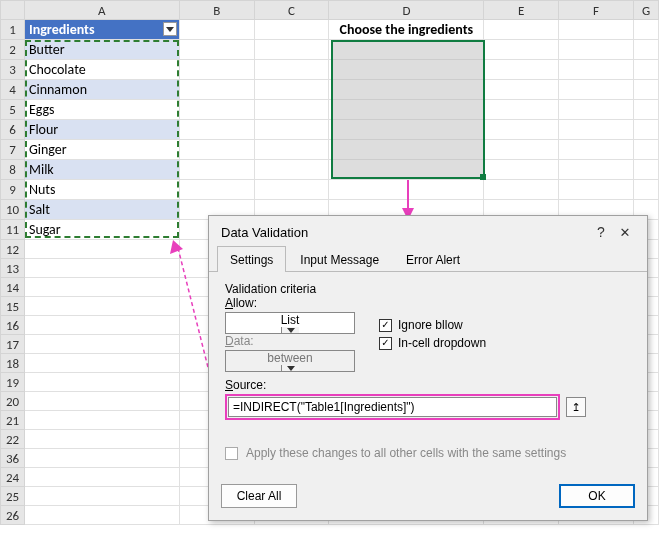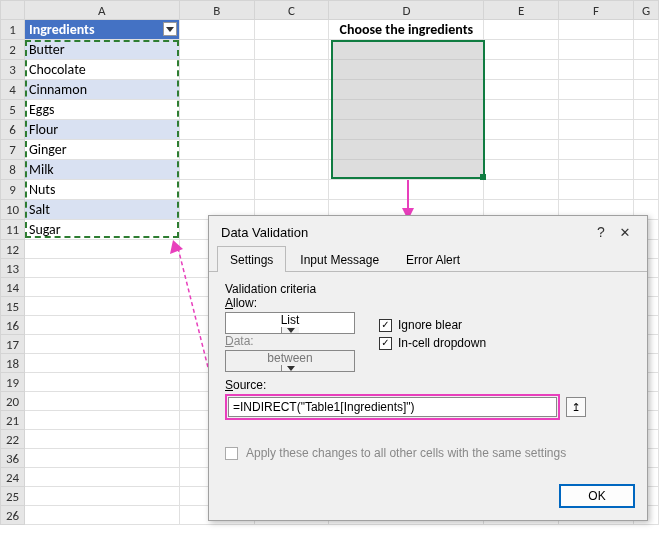--- a/index.html
+++ b/index.html
@@ -379,21 +379,21 @@
           <span class="lbl" style="color:#888"><span class="ak">D</span><span>ata:</span></span>
           <div class="combo disabled">
             <span class="ctxt">between</span>
               <span class="carrow"></span>
           </div>
         </div>
       </div>
       <div style="padding-top:18px">
         <div class="chk">
           <span class="chkbox">✓</span>
-          <span><span>Ignore </span><span class="ak">b</span><span>lear</span></span>
+          <span><span>Ignore </span><span class="ak">b</span><span>llow</span></span>
         </div>
         <div class="chk">
           <span class="chkbox">✓</span>
           <span><span class="ak">I</span><span>n-cell dropdown</span></span>
         </div>
       </div>
     </div>
     <div class="source-row">
       <span class="lbl"><span class="ak">S</span><span>ource:</span></span>
       <div style="display:flex; align-items:center; gap:6px;">
@@ -402,16 +402,19 @@
         </div>
         <div class="refbtn">↥</div>
       </div>
     </div>
     <div class="apply-row">
       <span class="chkbox disabled"></span>
       <span>Apply these changes to all other cells with the same settings</span>
     </div>
   </div>
   <div class="dlg-buttons">
+    <div class="btn">
+        <span><span class="ak">C</span><span>lear All</span></span>
+      </div>
     <div class="spacer"></div>
     <div class="btn primary">OK</div>
   </div>
 </div>
 
 </body></html>

